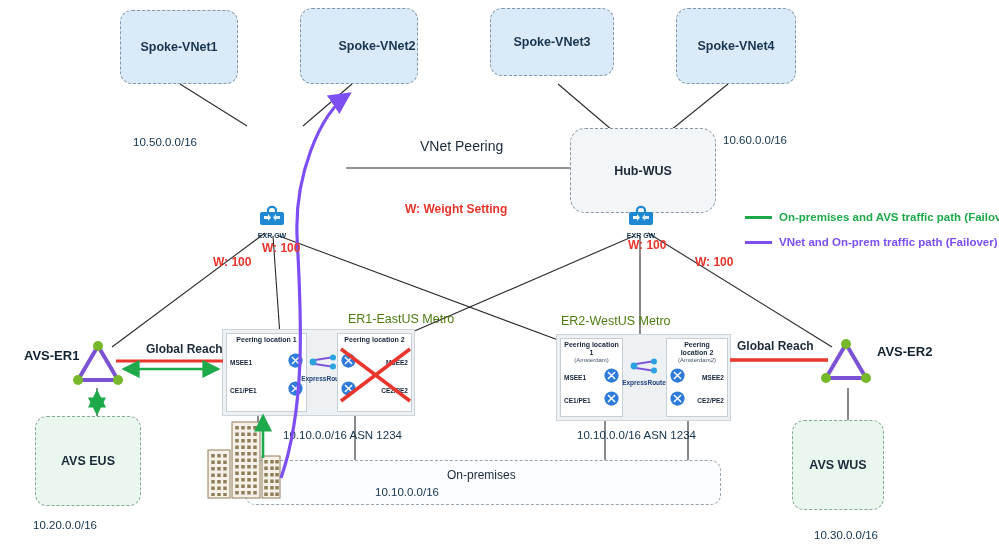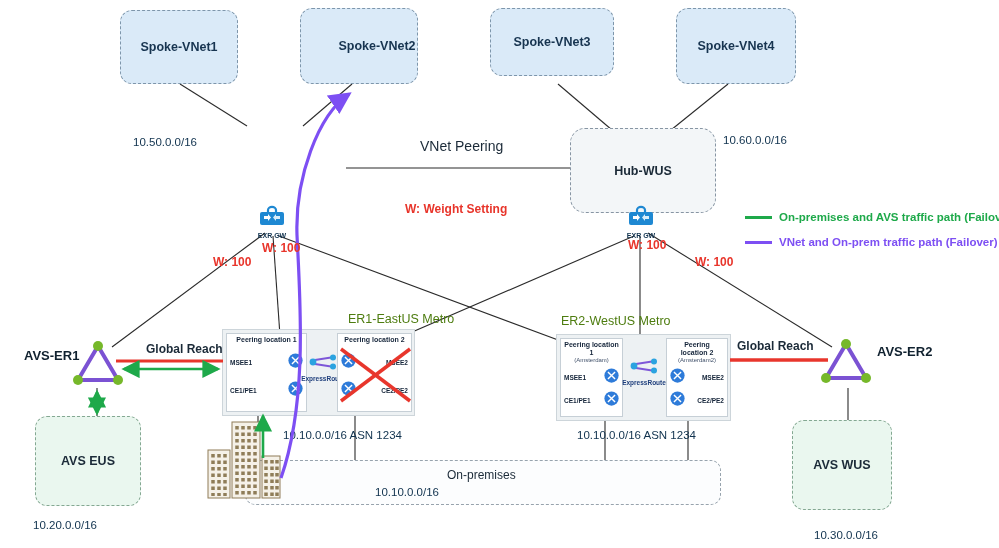--- a/index.html
+++ b/index.html
@@ -248,21 +248,21 @@
       <circle cx="46" cy="42" r="5" fill="#76b82a"></circle>
     </svg>
   </div>
   <div class="txt" style="left:146px; top:342px; font-weight:600;">Global Reach</div>
   <div class="txt" style="left:737px; top:339px; font-weight:600;">Global Reach</div>
 
   <div class="node avs-site" style="left:35px; top:416px; width:106px; height:90px;">
     <span>AVS EUS</span>
   </div>
   <div class="txt cidr" style="left:33px; top:519px;">10.20.0.0/16</div>
-  <div class="node avs-site" style="left:792px; top:420px; width:100px; height:90px;">
+  <div class="node avs-site" style="left:792px; top:420px; width:92px; height:90px;">
     <span>AVS WUS</span>
   </div>
   <div class="txt cidr" style="left:814px; top:529px;">10.30.0.0/16</div>
 
   <div class="node onprem-box" style="left:245px; top:460px; width:476px; height:45px;"></div>
   <div class="txt" style="left:447px; top:468px;">On-premises</div>
   <div class="txt cidr" style="left:375px; top:486px;">10.10.0.0/16</div>
   <div class="iconwrap" style="left:205px; top:416px; z-index:3;">
     <svg width="78" height="84" viewBox="0 0 78 84">
       <g stroke="#8f7d58" stroke-width="1">

